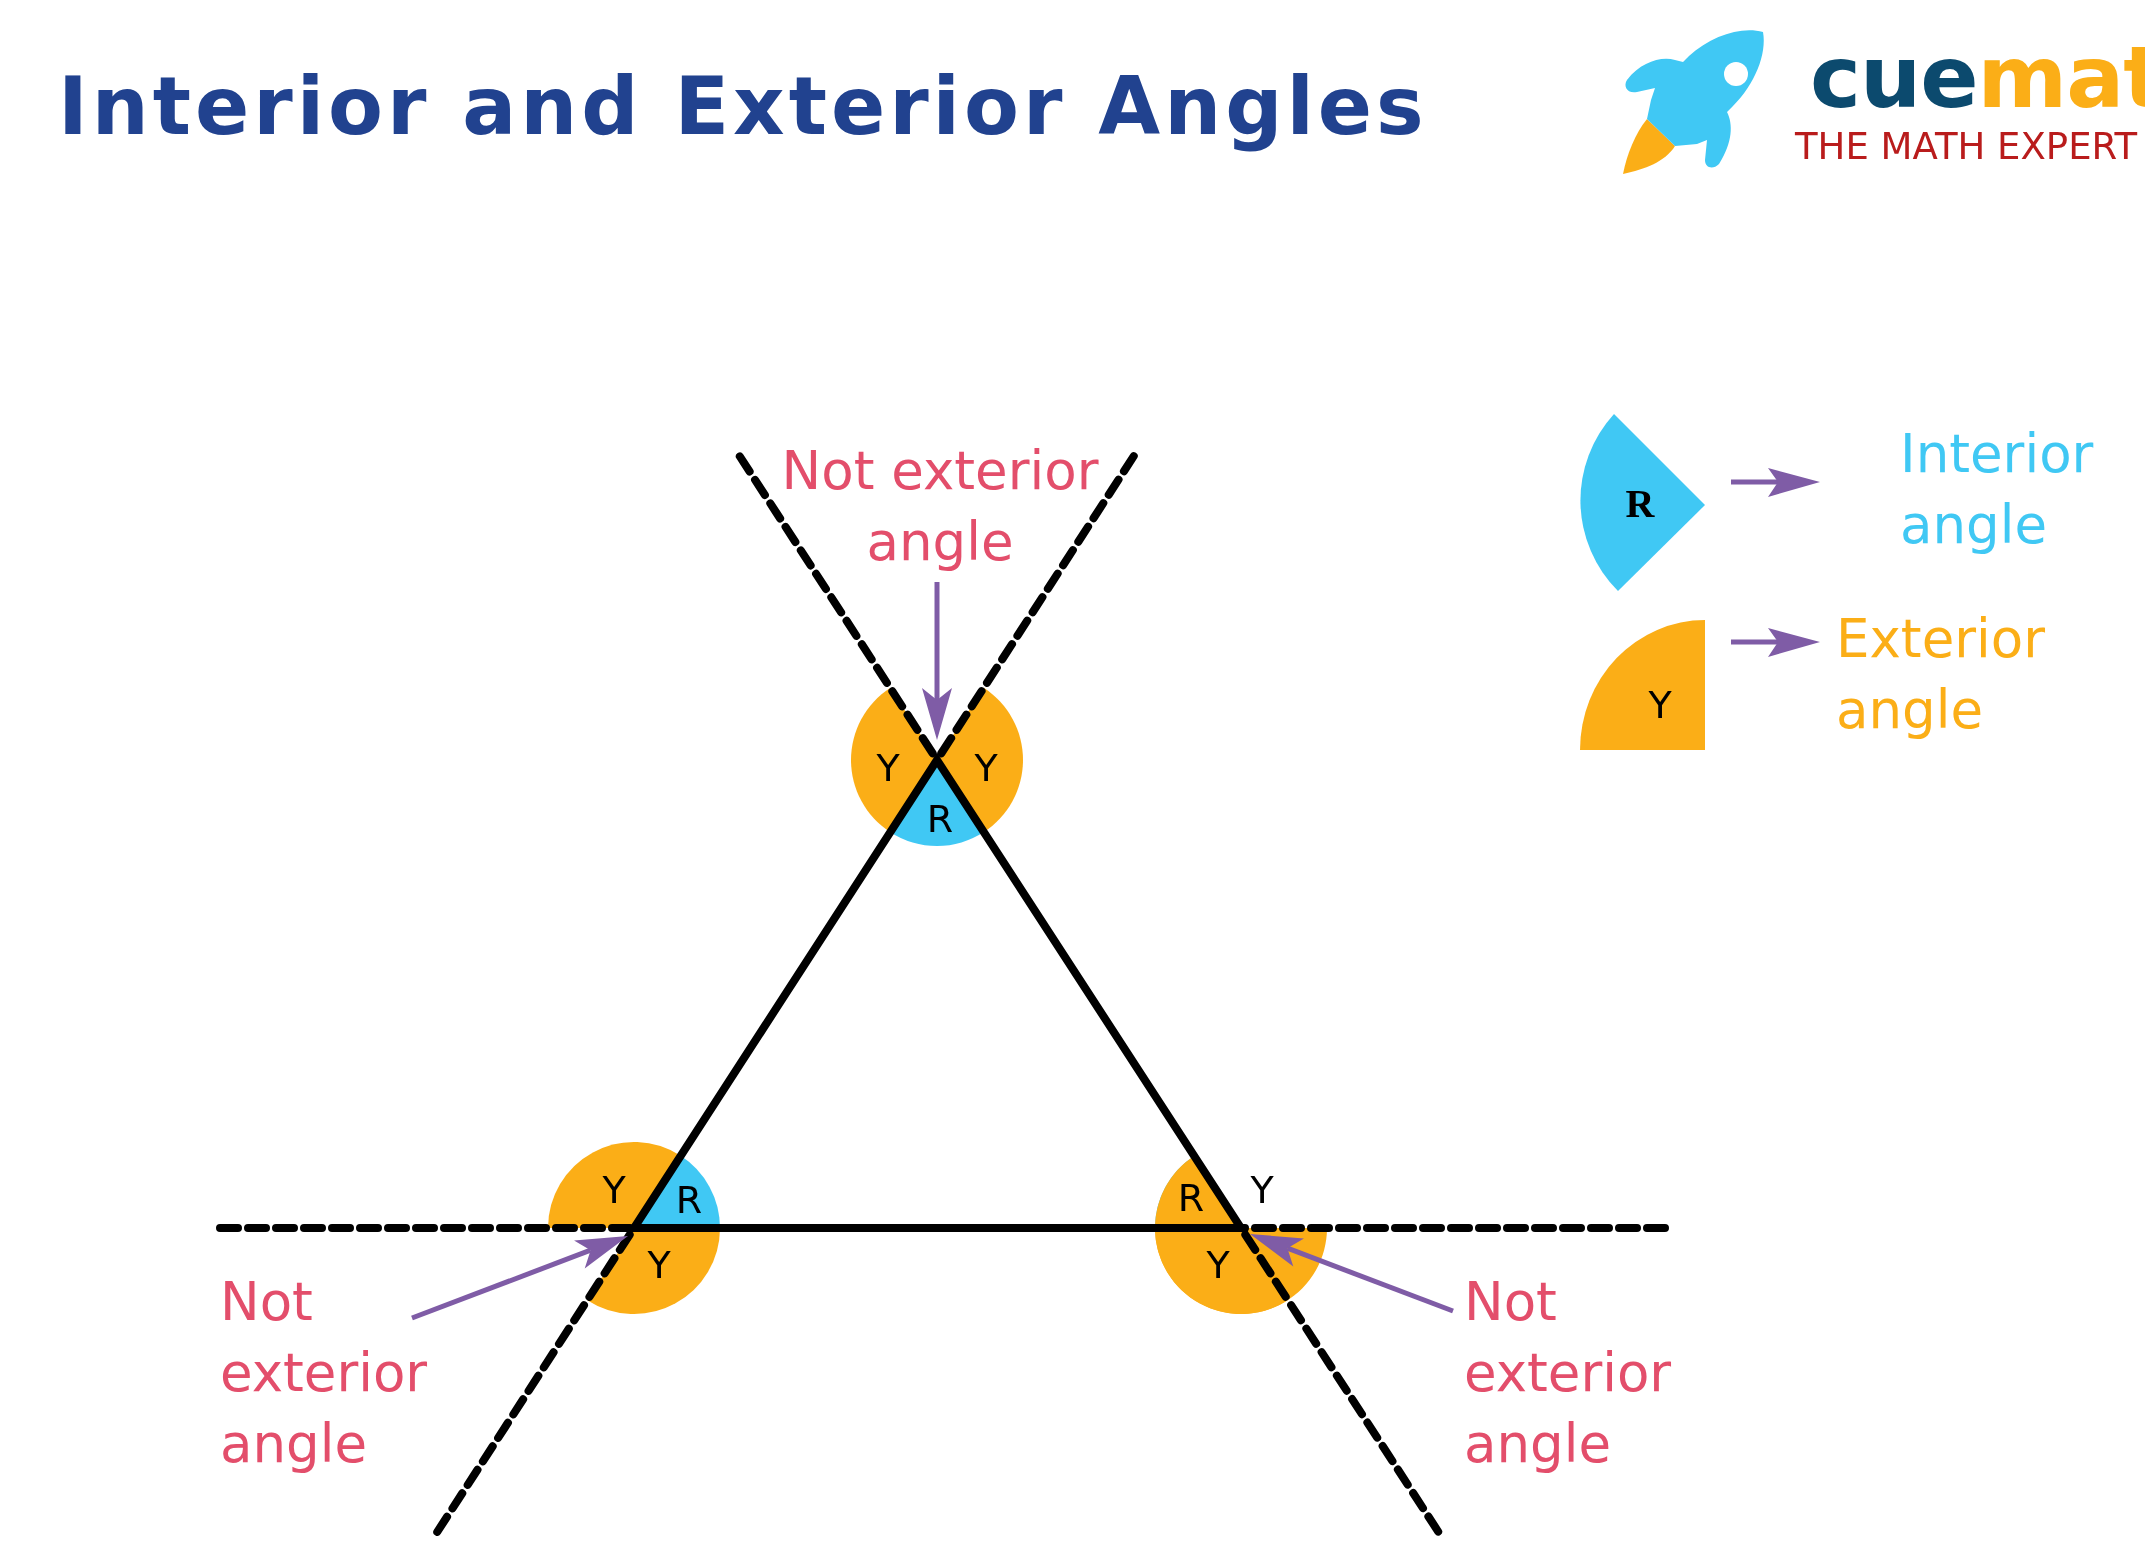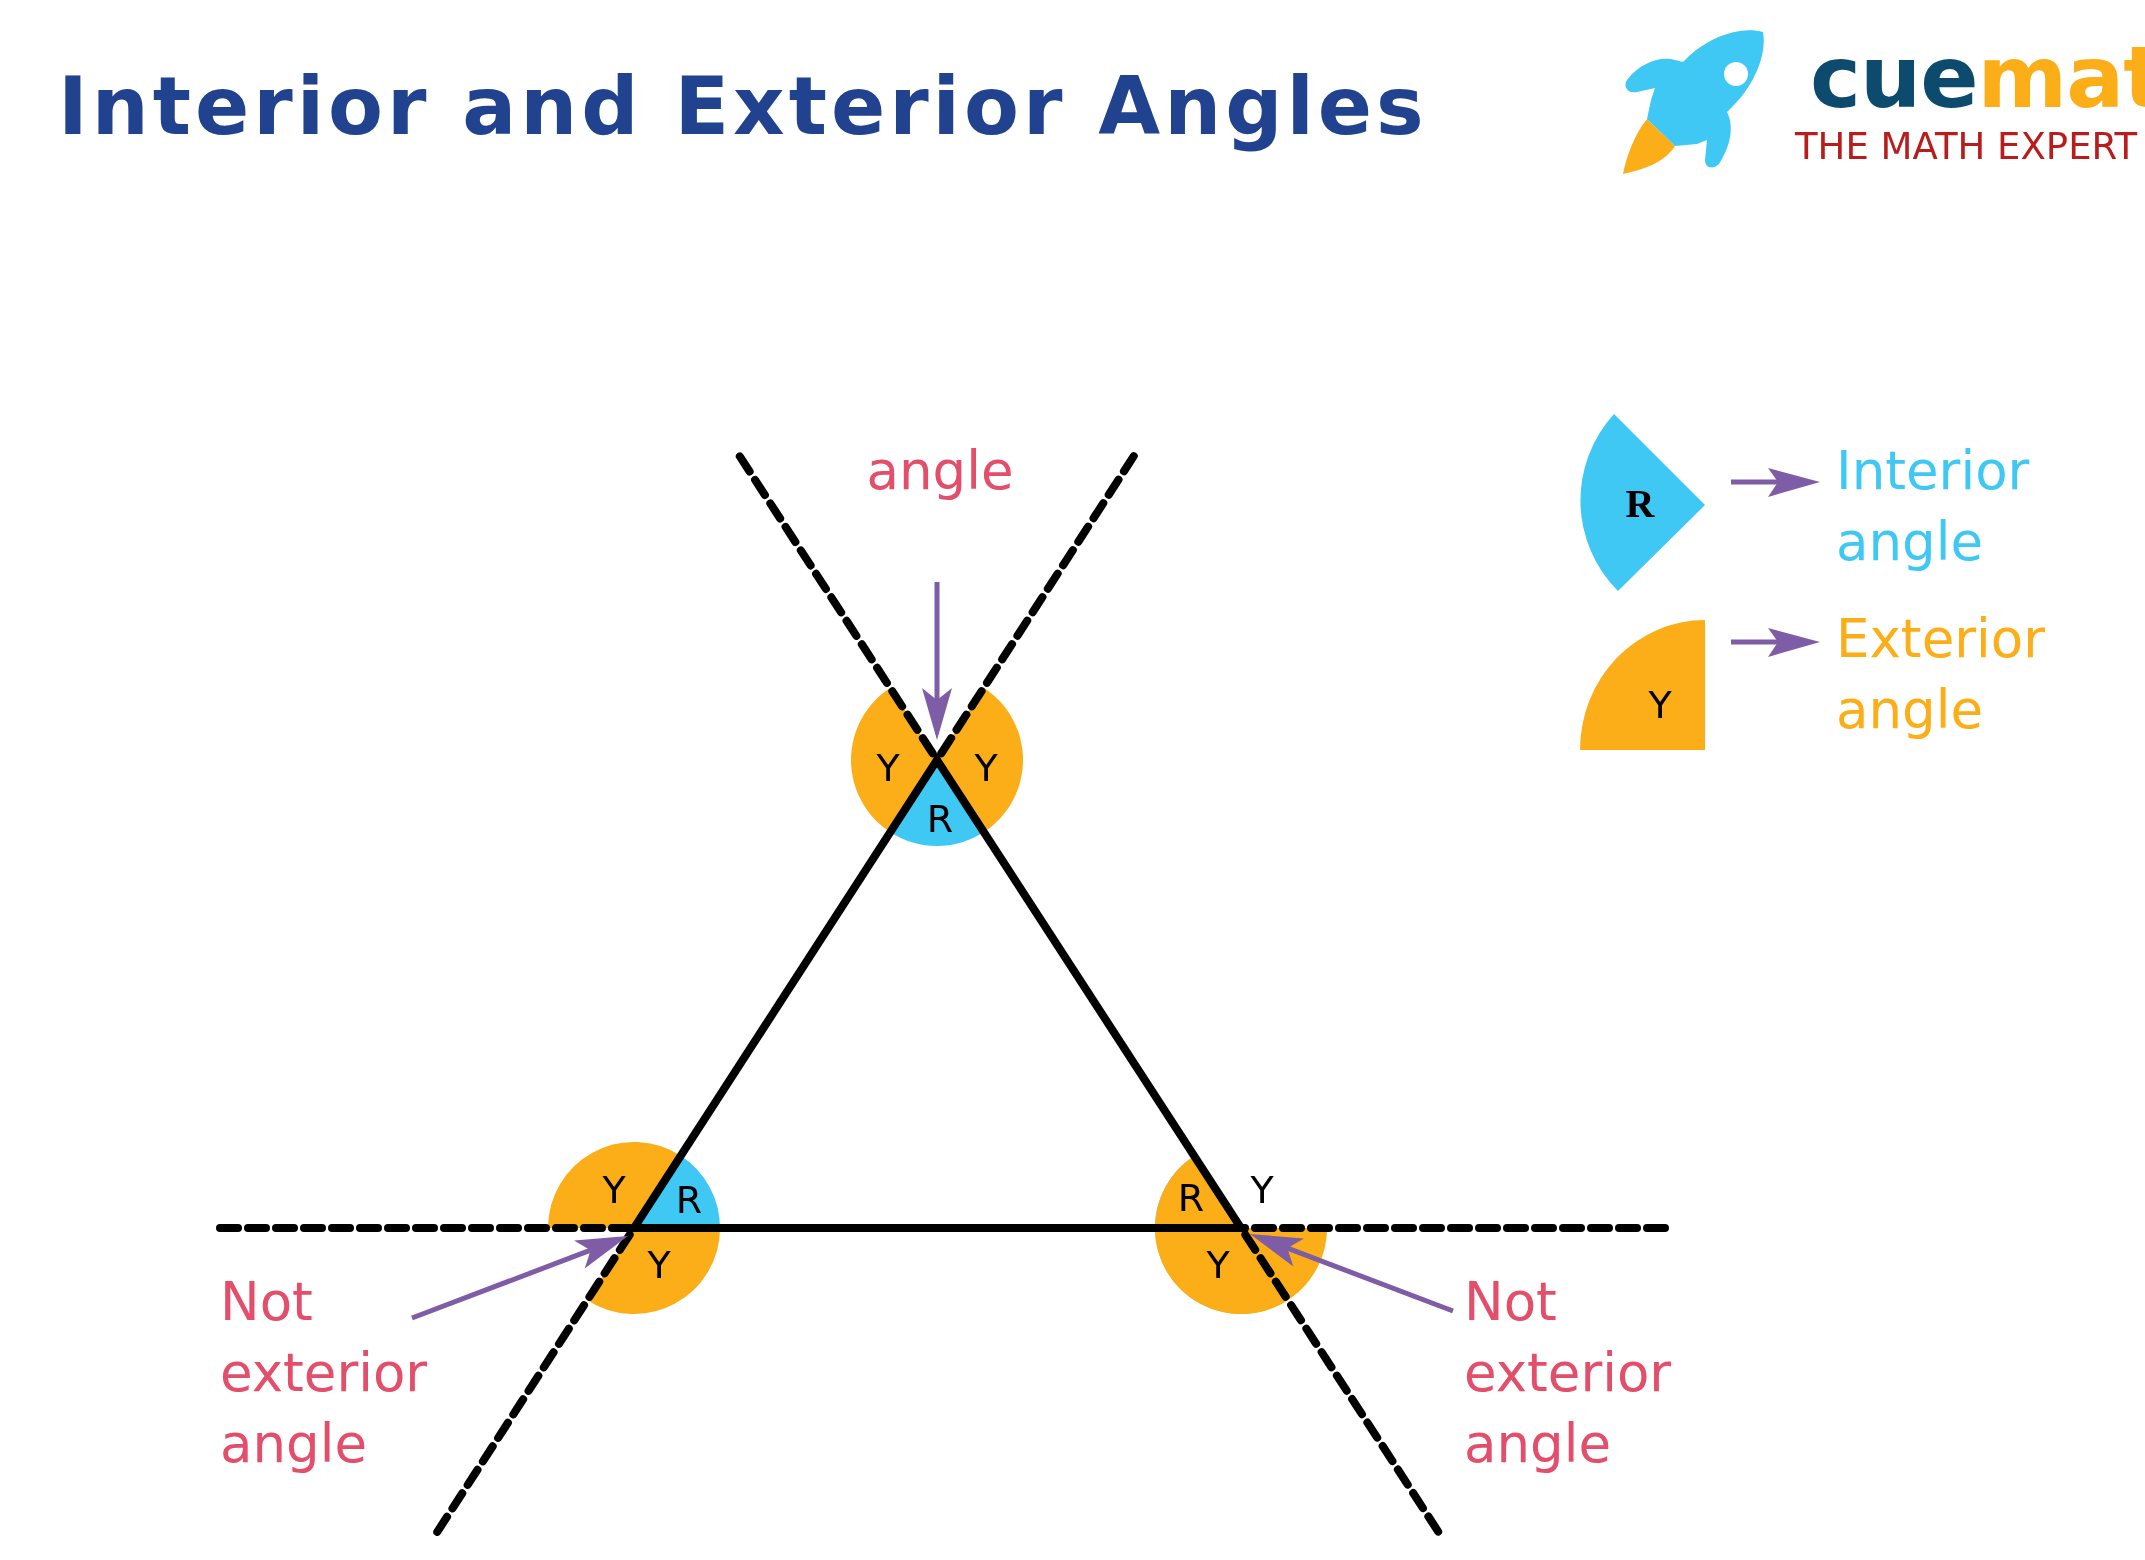--- a/index.html
+++ b/index.html
@@ -94,33 +94,34 @@
       <path d="M1820 482 L1768 468 L1778 482 L1768 497 Z" fill="#7F5CA6"></path>
     </g>
     <g>
       <line x1="1731" y1="642" x2="1800" y2="642" stroke="#7F5CA6" stroke-width="5"></line>
       <path d="M1820 642 L1768 628 L1778 642 L1768 657 Z" fill="#7F5CA6"></path>
     </g>
   </g>
 </svg>
 
 <div class="lbl pink center" style="left:760px; top:435px; width:360px;">
+  <div>Not exterior</div>
   <div>angle</div>
 </div>
 <div class="lbl pink" style="left:220px; top:1266px;">
   <div>Not</div>
   <div>exterior</div>
   <div>angle</div>
 </div>
 <div class="lbl pink" style="left:1464px; top:1266px;">
   <div>Not</div>
   <div>exterior</div>
   <div>angle</div>
 </div>
 
-<div class="lbl blue" style="left:1836px; top:418px;margin-top:17px;">
+<div class="lbl blue" style="left:1900px; top:418px;">
   <div>Interior</div>
   <div>angle</div>
 </div>
 <div class="lbl orange" style="left:1836px; top:603px;">
   <div>Exterior</div>
   <div>angle</div>
 </div>
 
 </body></html>

